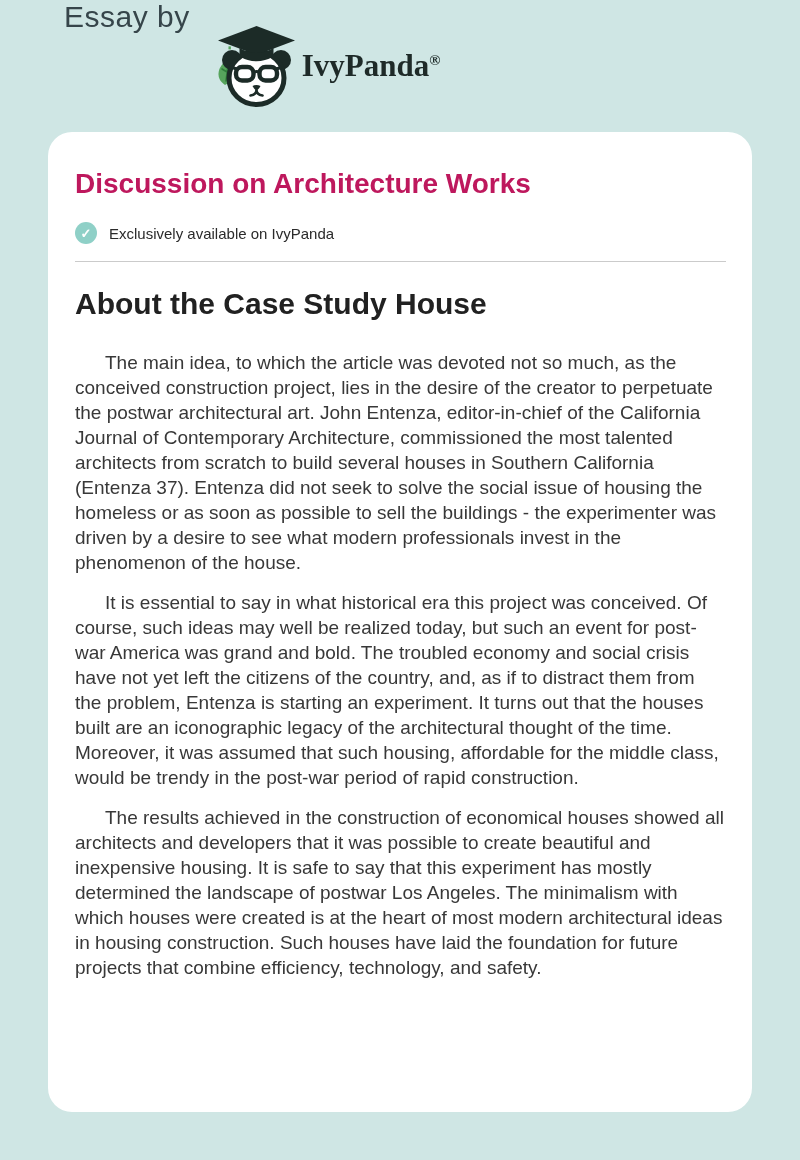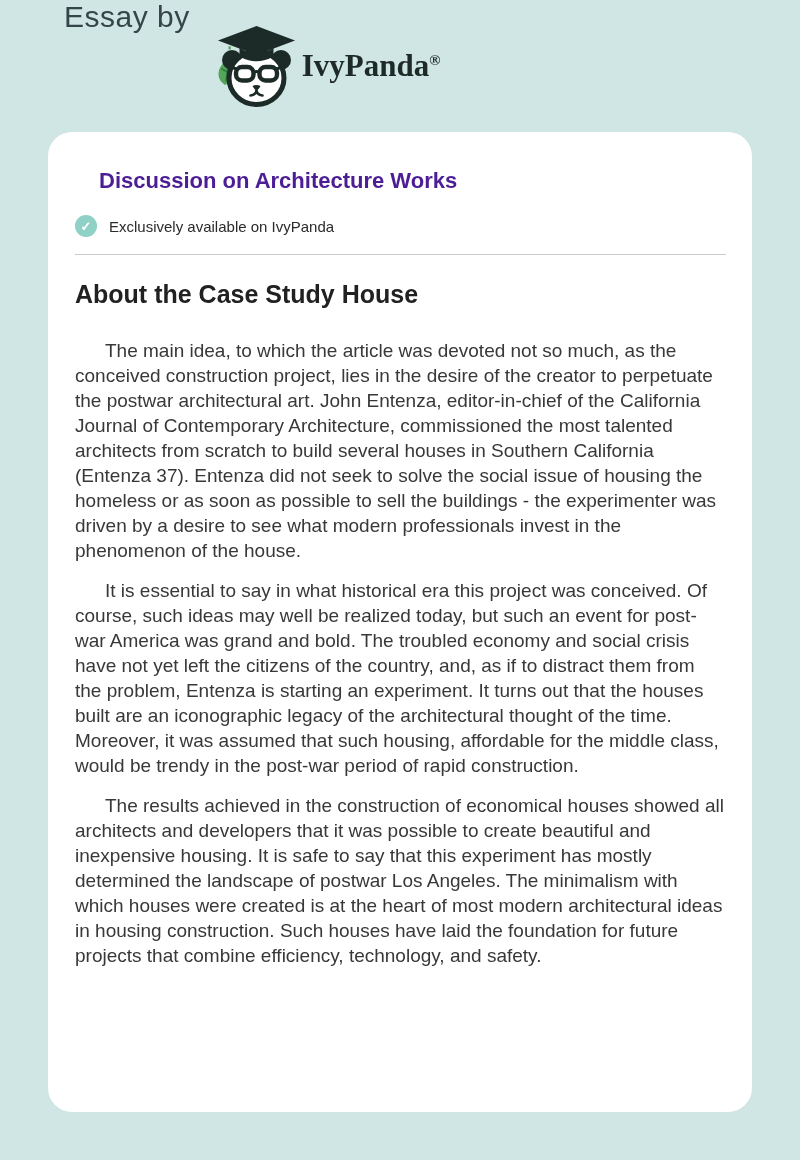--- a/index.html
+++ b/index.html
@@ -49,25 +49,24 @@
   
   .card {
     width: 704px;
     min-height: 980px;
     margin: 0 48px;
     background: #ffffff;
     border-radius: 24px;
     padding: 36px 26px 60px 27px;
   }
   .essay-title {
-    font-size: 22px;
+    font-size: 28px;
     line-height: 1.15;
     font-weight: bold;
-    color: #4c1d95;
-    margin-left: 24px;
+    color: #be185d;
   }
   .badge-row {
     margin-top: 22px;
     display: flex;
     align-items: center;
   }
   .check-circle {
     width: 22px;
     height: 22px;
     border-radius: 50%;
@@ -86,21 +85,21 @@
     font-weight: normal;
     color: #2b2b2b;
   }
   .divider {
     border: none;
     border-top: 1px solid #cbcbcb;
     margin-top: 17px;
   }
   .section-heading {
     margin-top: 25px;
-    font-size: 25px;
+    font-size: 30px;
     font-weight: bold;
     color: #212121;
   }
   .essay-body p {
     font-size: 19px;
     line-height: 25px;
     color: #383838;
     text-indent: 30px;
     margin-top: 15px;
     text-align: left;

